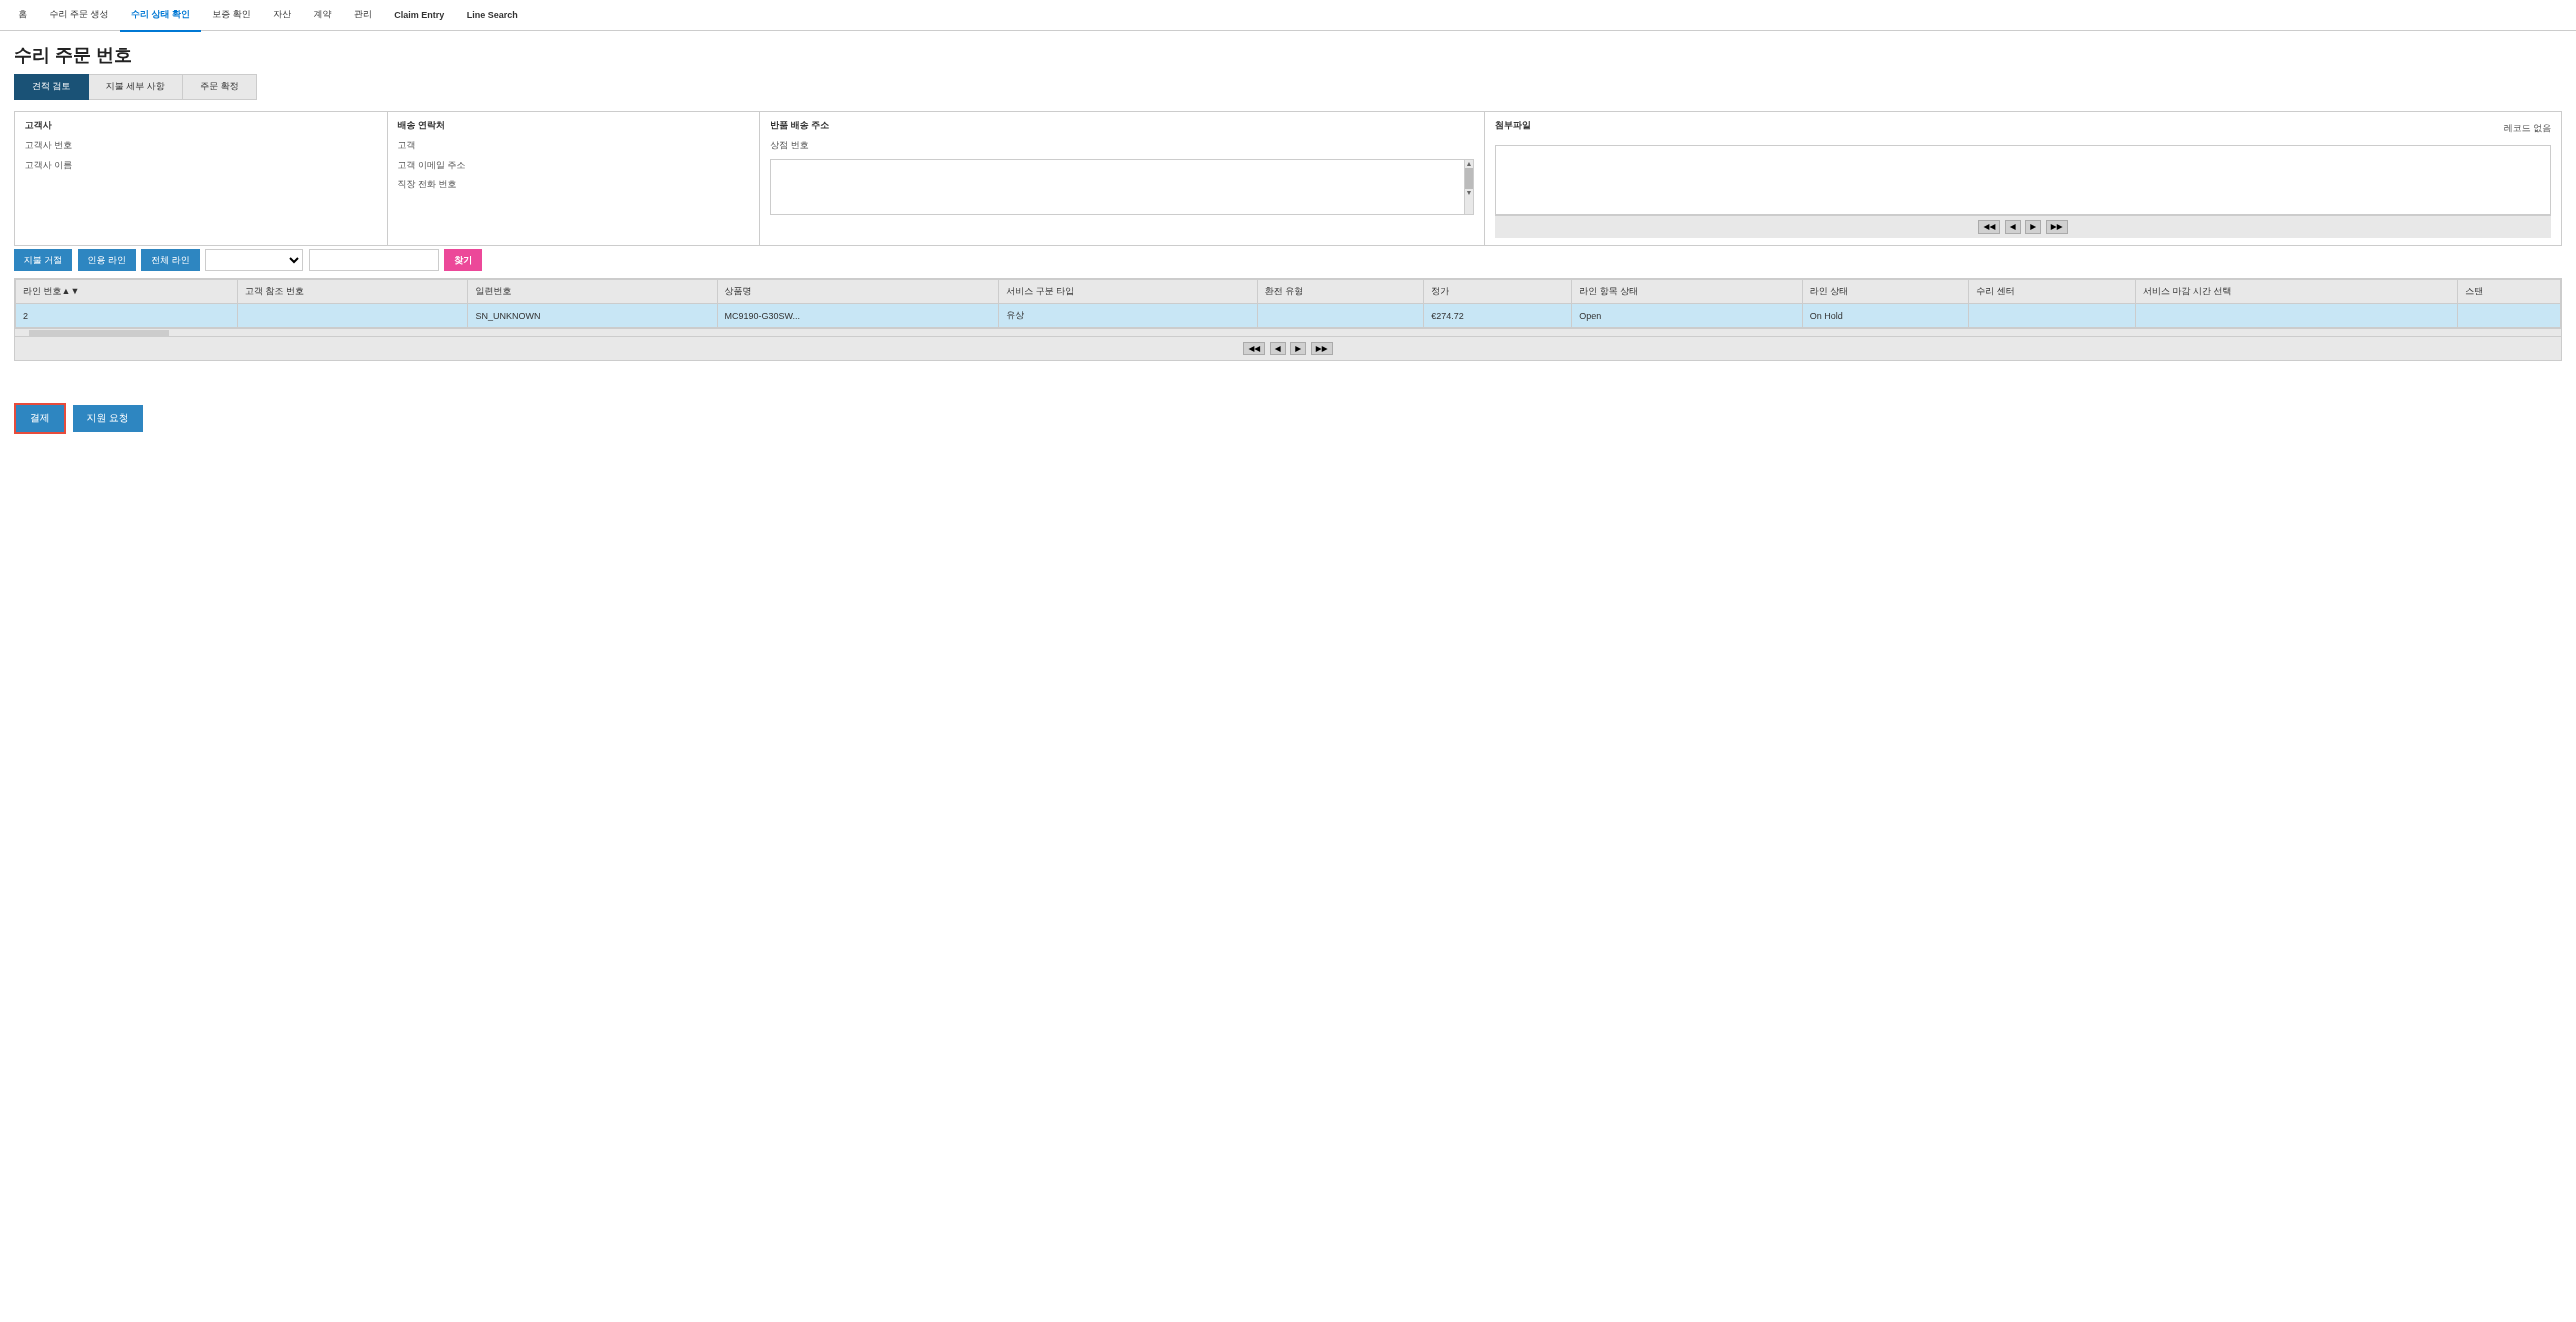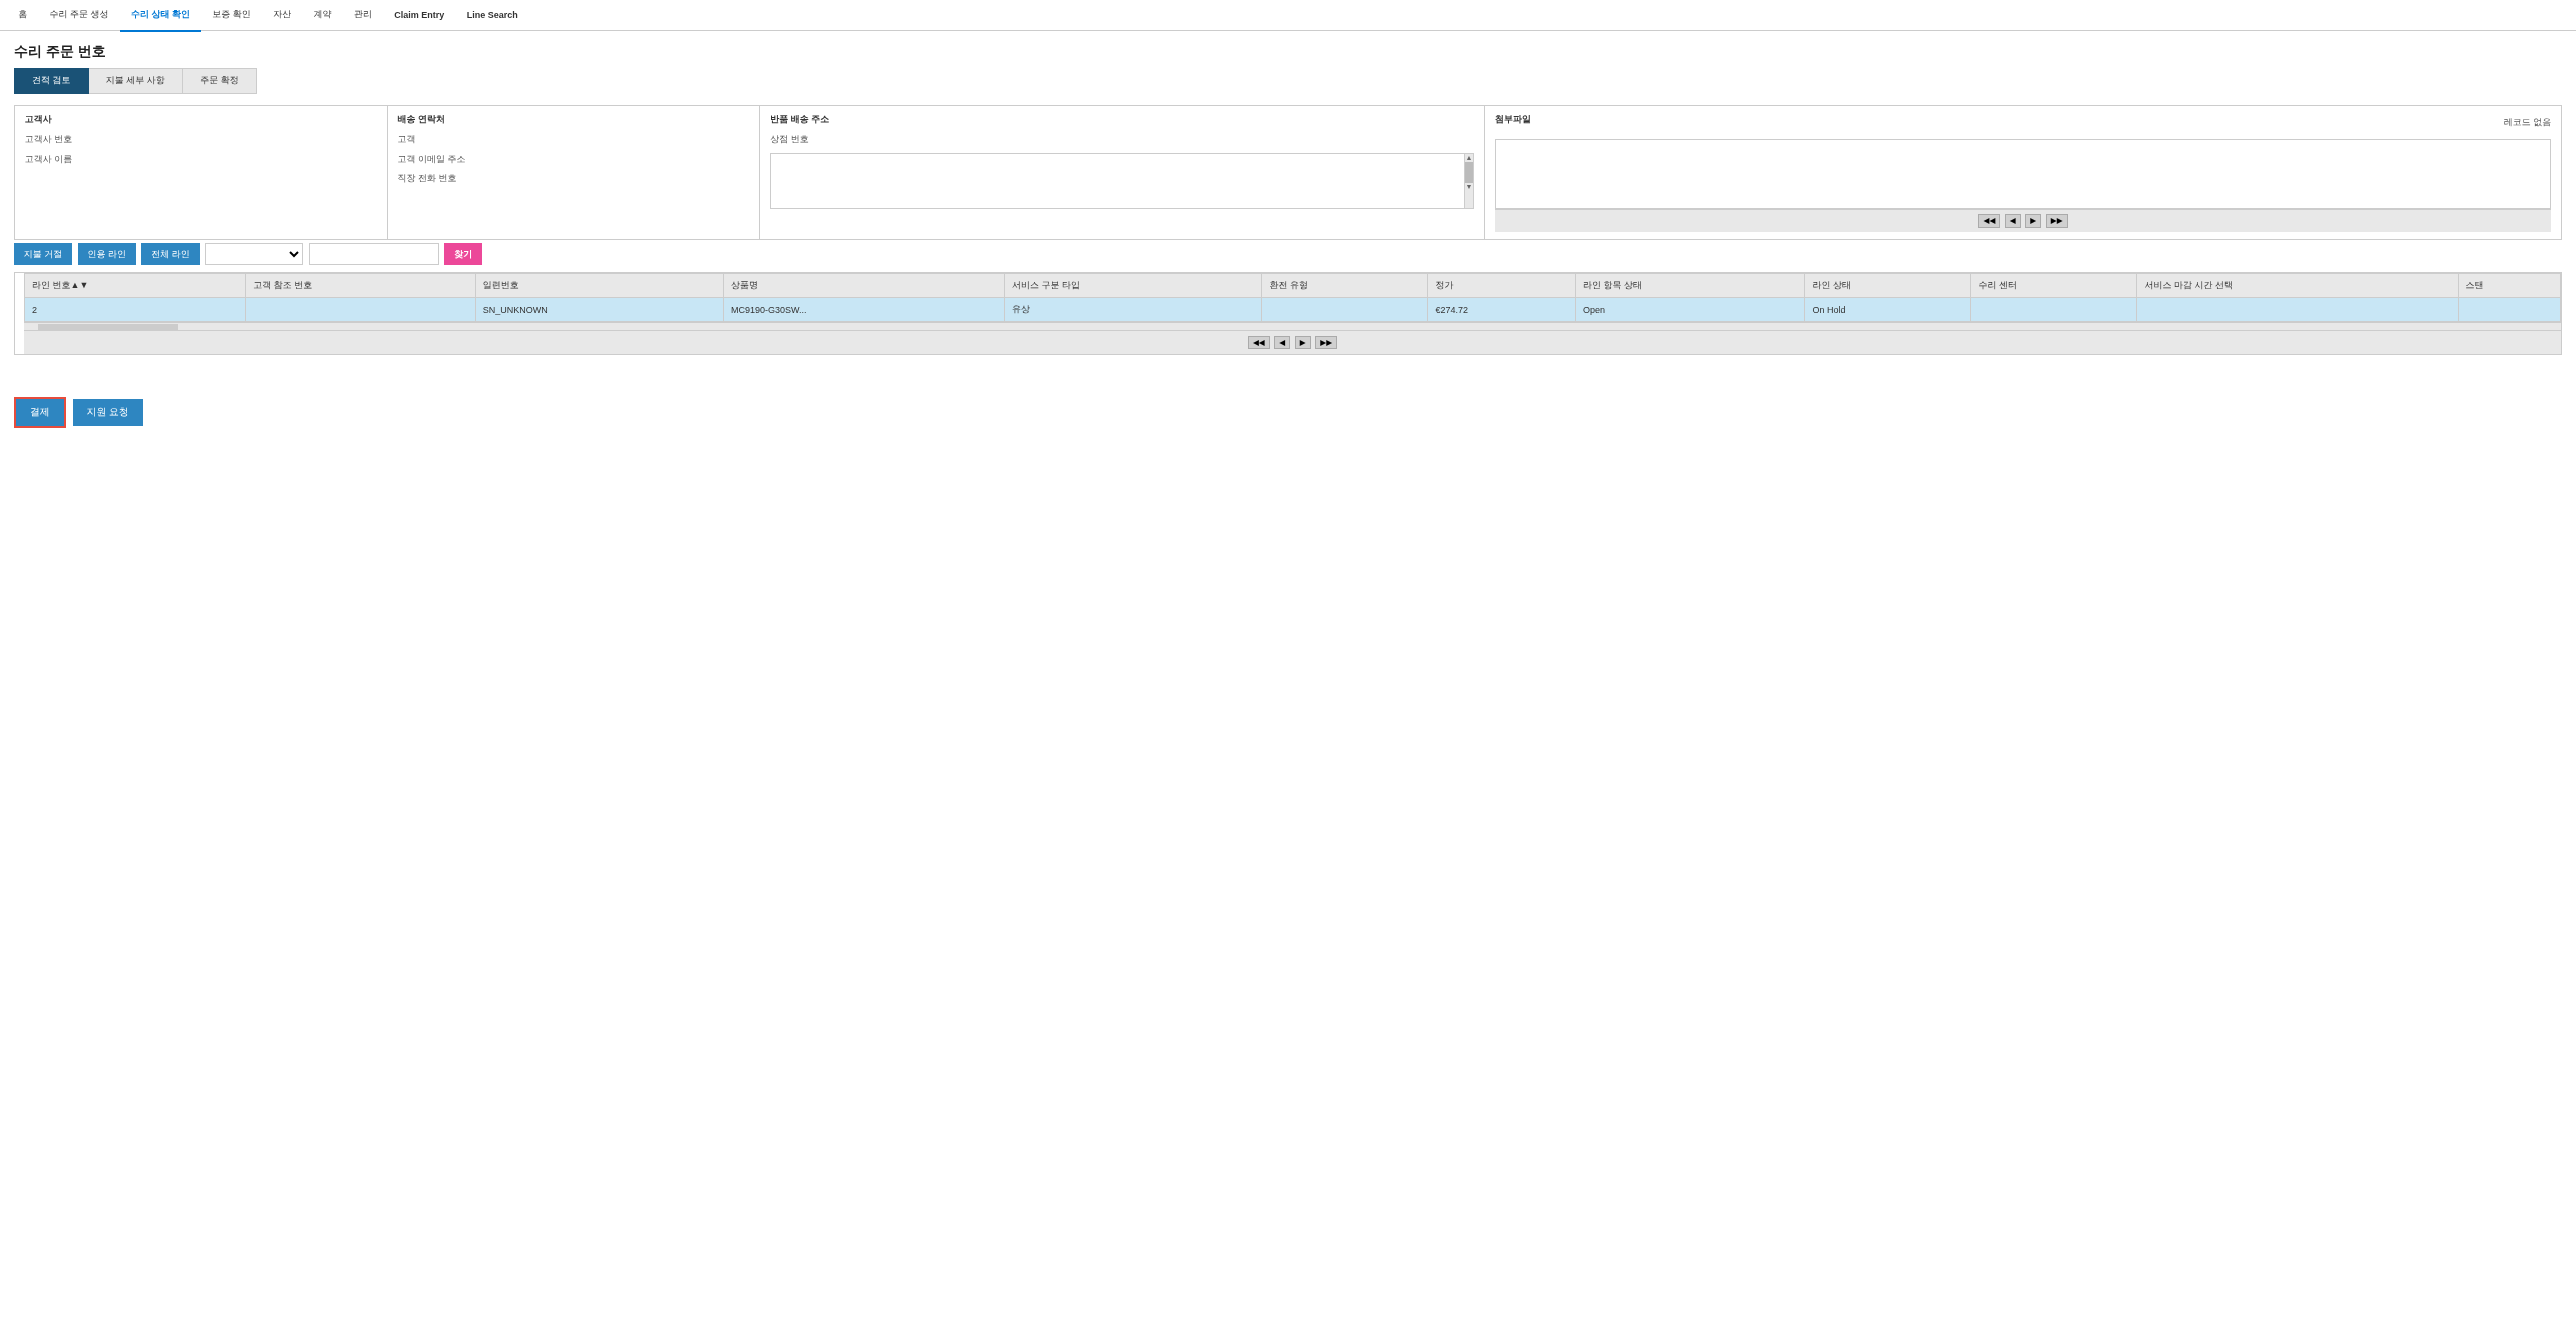--- a/index.html
+++ b/index.html
@@ -24,21 +24,21 @@
     }
     .nav-item.active {
       color: #0078d4;
       border-bottom: 2.1px solid #0078d4;
       font-weight: bold;
     }
     .nav-item.bold { font-weight: bold; }
 
     
     .page-title {
-      font-size: 14px;
+      font-size: 18px;
       font-weight: bold;
       padding: 11.2px 14px 7px 14px;
       color: #222;
     }
 
     
     .content { padding: 0 14px 14px 14px; }
 
     
     .tab-bar { display: flex; margin-bottom: 11.2px; align-items: center; }
@@ -203,21 +203,20 @@
       padding: 4.2px 5.6px;
       border: 0.7px solid #ccc;
       font-size: 9px;
       min-width: 112px;
     }
 
     
     .table-wrapper {
       border: 0.7px solid #ccc;
       overflow-x: auto;
-      padding-left: 9px;
     }
     table {
       width: 100%;
       border-collapse: collapse;
       font-size: 9px;
     }
     thead tr {
       background: #e8e8e8;
     }
     thead th {

